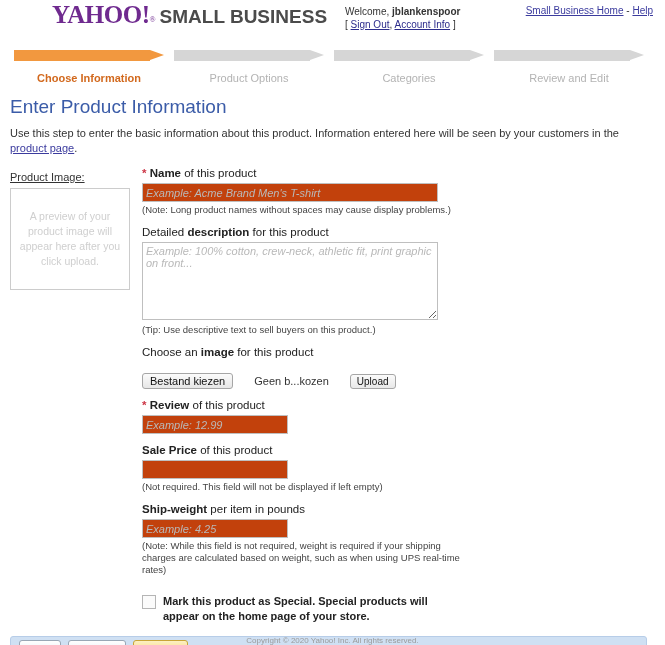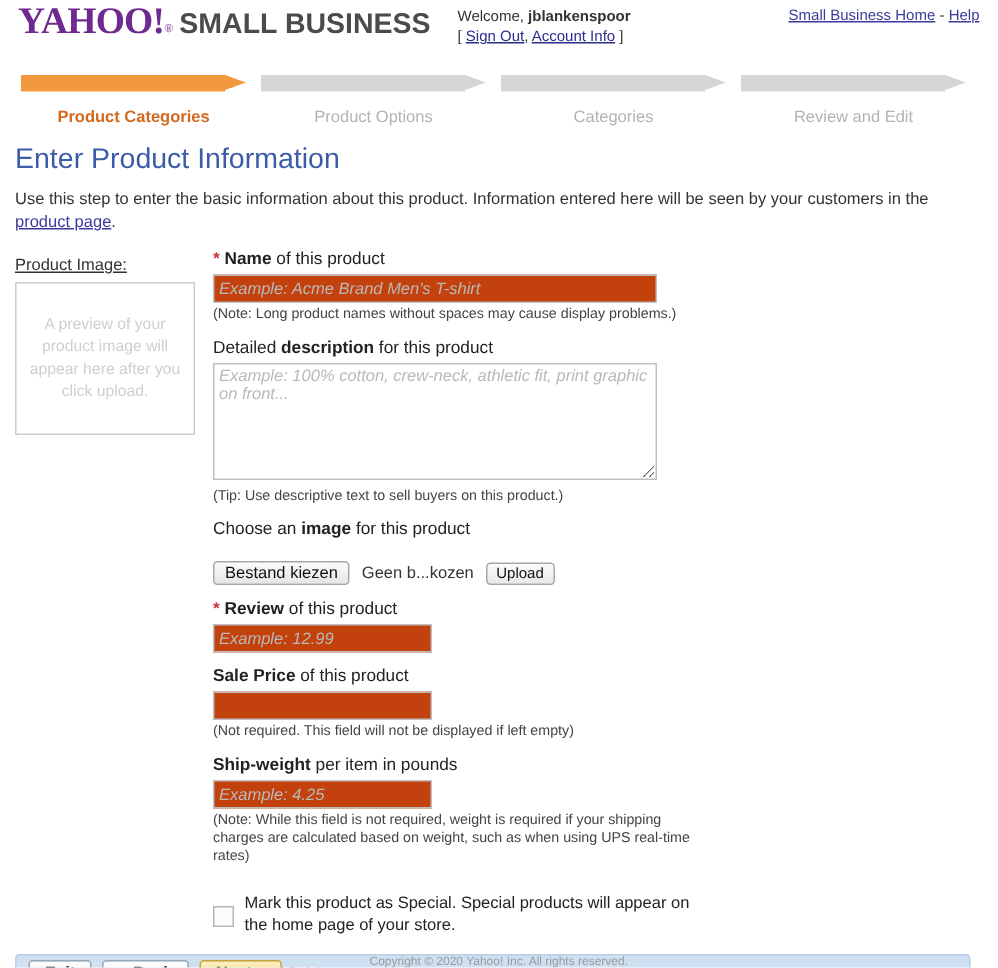--- a/index.html
+++ b/index.html
@@ -16,20 +16,21 @@
     font-size: 11px;
     color: #222222;
     position: relative;
   }
 
   
   .masthead {
     position: relative;
     height: 40px;
     padding: 4px 0 0 0;
+    margin-left: 40px;
   }
   .brand {
     position: absolute;
     left: 12px;
     top: 2px;
     display: flex;
     align-items: baseline;
     white-space: nowrap;
   }
   .brand-yahoo {
@@ -256,21 +257,21 @@
     color: #b9b9b9;
     font-style: italic;
   }
 
   .blk { margin-bottom: 9px; }
 
   
   .file-row {
     display: flex;
     align-items: center;
-    gap: 8px;
+    gap: 21px;
     margin-top: 14px;
   }
   .btn-file {
     font-family: "Liberation Sans", sans-serif;
     font-size: 11px;
     color: #111;
     background: linear-gradient(#fbfbfb, #e6e6e6);
     border: 1px solid #a6a6a6;
     border-radius: 3px;
     padding: 1px 7px;
@@ -289,23 +290,24 @@
     background: linear-gradient(#fbfbfb, #e8e8e8);
     border: 1px solid #a6a6a6;
     border-radius: 3px;
     padding: 1px 6px;
     cursor: pointer;
   }
 
   
   .check-row {
     display: flex;
-    align-items: center;
+    align-items: flex-start;
     gap: 7px;
     margin-top: 18px;
+    font-weight: bold;
   }
   .cbox {
     width: 12px;
     height: 12px;
     border: 1px solid #b5b5b5;
     background: #fbfbfb;
     flex: 0 0 auto;
     margin-top: 1px;
     cursor: pointer;
   }
@@ -390,21 +392,21 @@
     <a href="#">Help</a>
   </div>
 </div>
 
 <div class="steps">
   <div class="step active" id="step-0">
     <div class="chev">
         <div class="bar"></div>
         <div class="tip"></div>
       </div>
-    <span class="slabel">Product Categories</span>
+    <span class="slabel">Choose Information</span>
   </div>
   <div class="step" id="step-1">
     <div class="chev">
         <div class="bar"></div>
         <div class="tip"></div>
       </div>
     <span class="slabel">Product Options</span>
   </div>
   <div class="step" id="step-2">
     <div class="chev">

